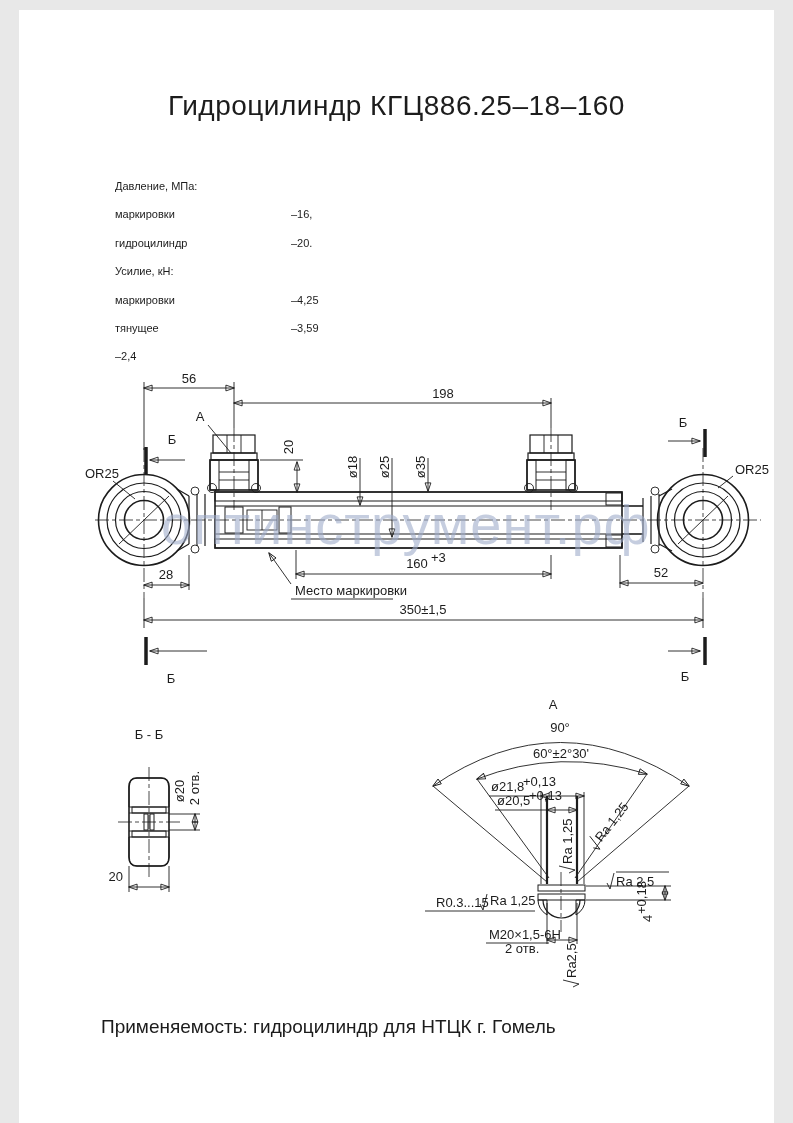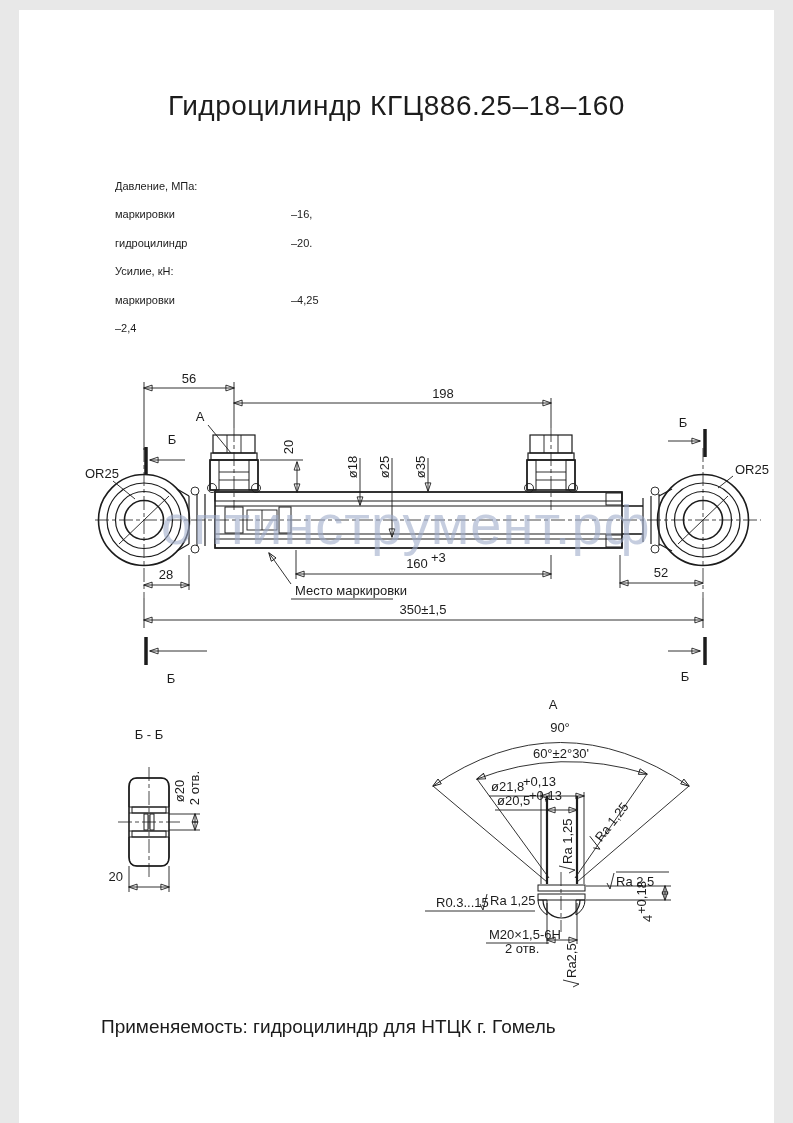--- a/index.html
+++ b/index.html
@@ -47,20 +47,24 @@
     </div>
     <div class="srow">
       <span class="slabel">Усилие, кН:</span>
       <span></span>
     </div>
     <div class="srow">
       <span class="slabel">маркировки</span>
       <span>–4,25</span>
     </div>
     <div class="srow">
+      <span class="slabel">тянущее</span>
+      <span>–3,59</span>
+    </div>
+    <div class="srow">
       <span>–2,4</span>
     </div>
   </div>
 
   <div class="abs" id="notes">
   </div>
 
   <svg class="drw" width="793" height="1123" viewBox="0 0 793 1123">
     <defs>
       <pattern id="hpat" width="6" height="6" patternUnits="userSpaceOnUse" patternTransform="rotate(45)">

